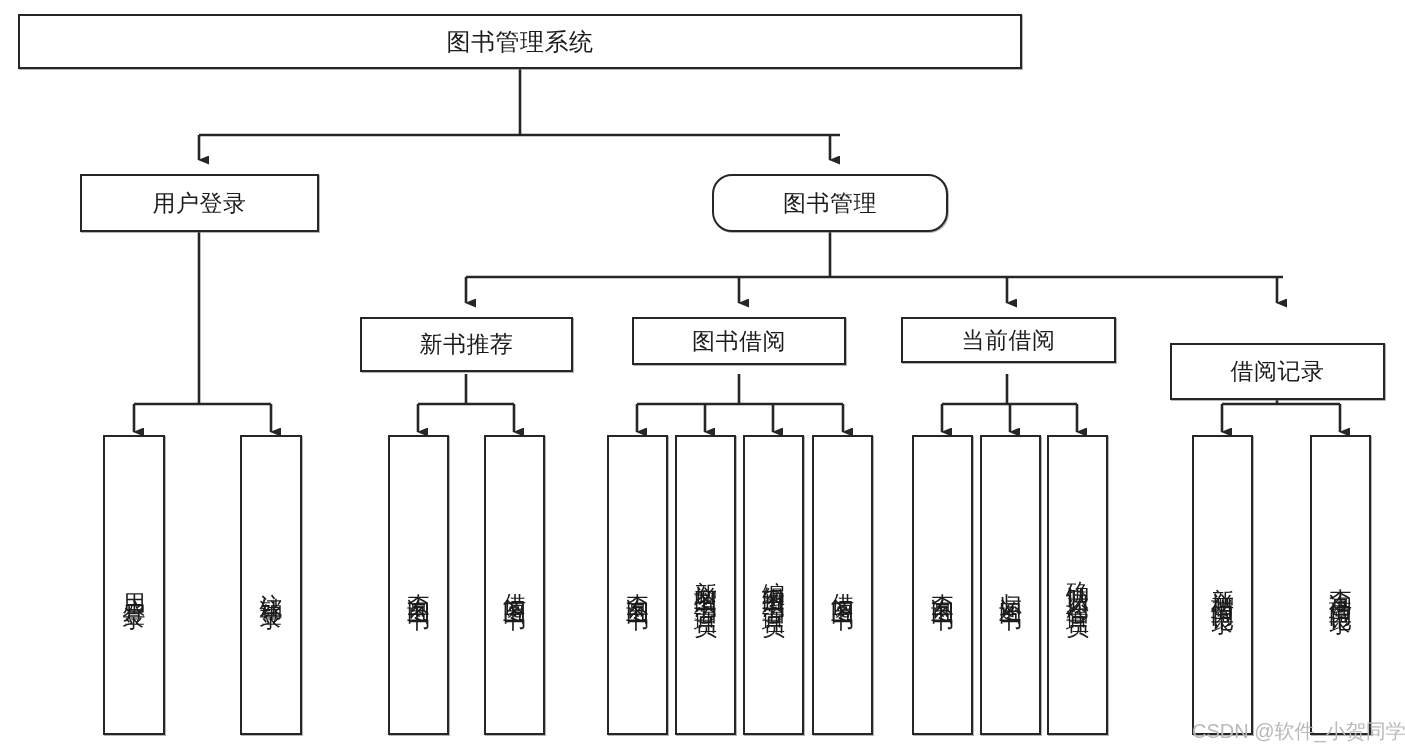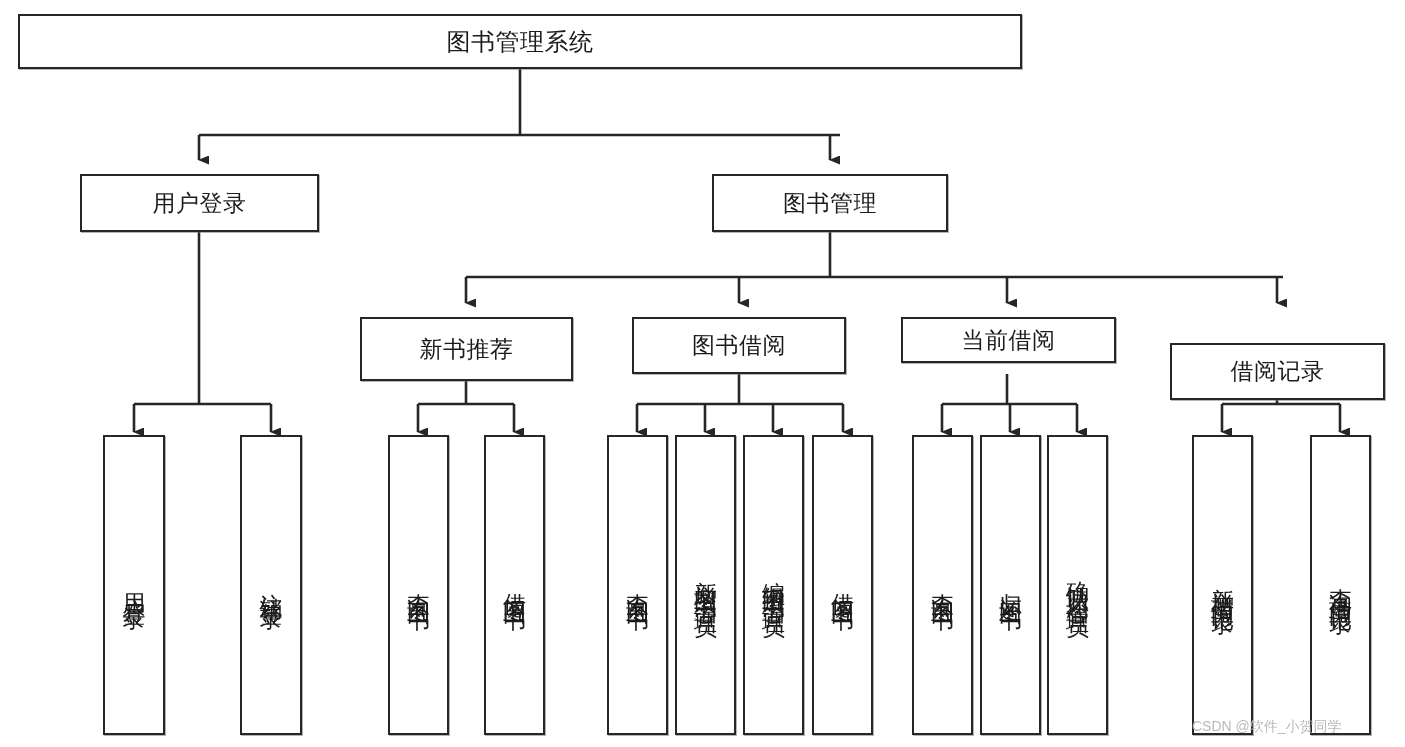--- a/index.html
+++ b/index.html
@@ -56,21 +56,21 @@
     text-orientation: upright;
     font-size: 23px;
     letter-spacing: 5px;
     line-height: 1.0;
     max-height: 100%;
   }
   .node.root .label { font-size: 24px; }
   .watermark {
     position: absolute;
     color: #b9b9b9;
-    font-size: 14px;
+    font-size: 20px;
     white-space: nowrap;
     z-index: 5;
     font-family: "Liberation Sans", "DejaVu Sans", sans-serif;
   }
 </style>
 </head>
 <body>
 
 <div id="diagram-root">
 
@@ -125,29 +125,29 @@
   </svg>
 
   <div class="node horizontal root" style="left:18px; top:14px; width:1004px; height:55px;">
     <span class="label">图书管理系统</span>
   </div>
 
   <div class="node horizontal" style="left:80px; top:174px; width:239px; height:58px;">
     <span class="label">用户登录</span>
   </div>
 
-  <div class="node horizontal" style="left:712px; top:174px; width:236px; height:58px;">
+  <div class="node horizontal" style="left:712px; top:174px; width:236px; height:58px;border-radius:20px;">
     <span class="label">图书管理</span>
   </div>
 
-  <div class="node horizontal" style="left:360px; top:317px; width:213px; height:64px;">
+  <div class="node horizontal" style="left:360px; top:317px; width:213px; height:55px;">
     <span class="label">新书推荐</span>
   </div>
 
-  <div class="node horizontal" style="left:632px; top:317px; width:214px; height:57px;">
+  <div class="node horizontal" style="left:632px; top:317px; width:214px; height:48px;">
     <span class="label">图书借阅</span>
   </div>
 
   <div class="node horizontal" style="left:901px; top:317px; width:215px; height:46px;">
     <span class="label">当前借阅</span>
   </div>
 
   <div class="node horizontal" style="left:1170px; top:317px; width:215px; height:57px;margin-top:26px;">
     <span class="label">借阅记录</span>
   </div>

